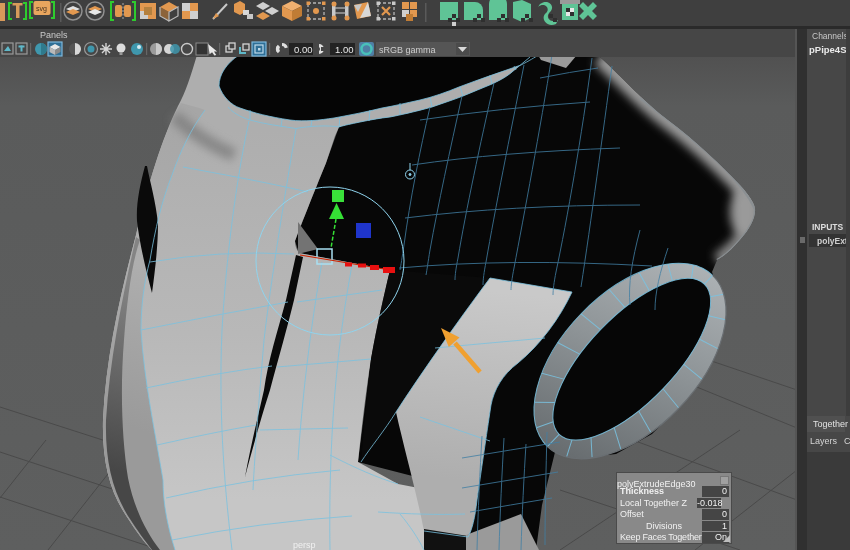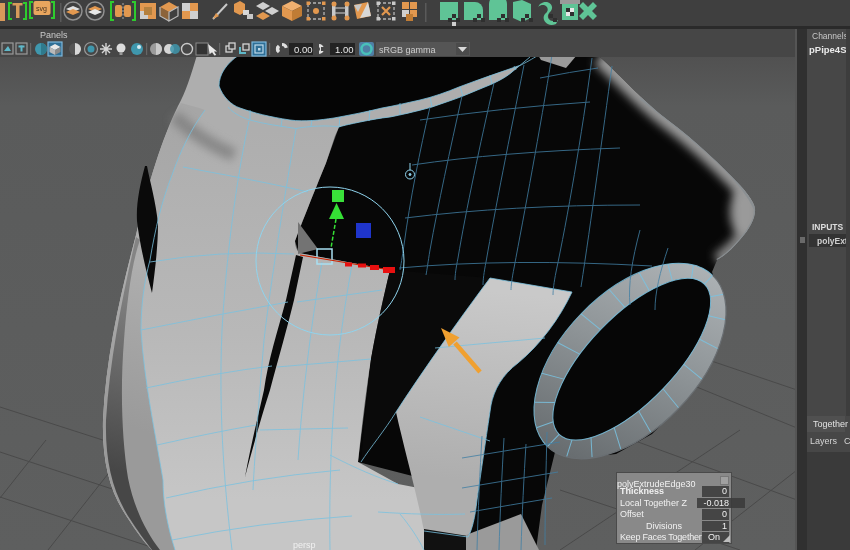--- a/index.html
+++ b/index.html
@@ -455,20 +455,20 @@
 
   <div class="abs" style="left:616px;top:472px;width:114px;height:70px;background:rgba(141,141,141,0.92);border:1px solid #4a4a4a;font-size:9px;color:#f1f1f1;">
     <div class="abs" style="left:0;top:6px;width:123px;text-align:left;">polyExtrudeEdge30</div>
     <div class="abs" style="left:103px;top:3px;width:7px;height:7px;background:#a0a0a0;border:1px solid #787878;"></div>
     <div class="abs" style="left:3px;top:13px;font-weight:bold;">Thickness</div>
     <div class="abs" style="left:3px;top:24.5px;white-space:nowrap;">Local Together Z</div>
     <div class="abs" style="left:3px;top:36px;">Offset</div>
     <div class="abs" style="left:3px;top:47.5px;padding-left:26px;">Divisions</div>
     <div class="abs" style="left:3px;top:59px;white-space:nowrap;letter-spacing:-0.2px;">Keep Faces Together</div>
     <div class="abs" style="left:85px;top:13px;width:27px;height:10.5px;background:rgba(58,58,58,0.85);text-align:right;padding-right:2px;box-sizing:border-box;">0</div>
-    <div class="abs" style="left:80px;top:24.5px;width:48px;height:10.5px;background:rgba(58,58,58,0.85);text-align:right;padding-right:16px;box-sizing:border-box;">-0.018</div>
+    <div class="abs" style="left:80px;top:24.5px;width:24px;height:10.5px;background:rgba(58,58,58,0.85);text-align:right;padding-right:16px;box-sizing:border-box;">-0.018</div>
     <div class="abs" style="left:85px;top:36px;width:27px;height:10.5px;background:rgba(58,58,58,0.85);text-align:right;padding-right:2px;box-sizing:border-box;">0</div>
     <div class="abs" style="left:85px;top:47.5px;width:27px;height:10.5px;background:rgba(58,58,58,0.85);text-align:right;padding-right:2px;box-sizing:border-box;">1</div>
-    <div class="abs" style="left:85px;top:59px;width:27px;height:10.5px;background:rgba(58,58,58,0.85);text-align:right;padding-right:9px;box-sizing:border-box;">On</div>
+    <div class="abs" style="left:85px;top:59px;width:27px;height:10.5px;background:rgba(58,58,58,0.85);text-align:right;padding-right:2px;box-sizing:border-box;">On</div>
     <div class="abs" style="left:106px;top:62px;width:0;height:0;border-left:7px solid transparent;border-bottom:7px solid #bdbdbd;"></div>
   </div>
 
 </div>
 
 </body></html>

